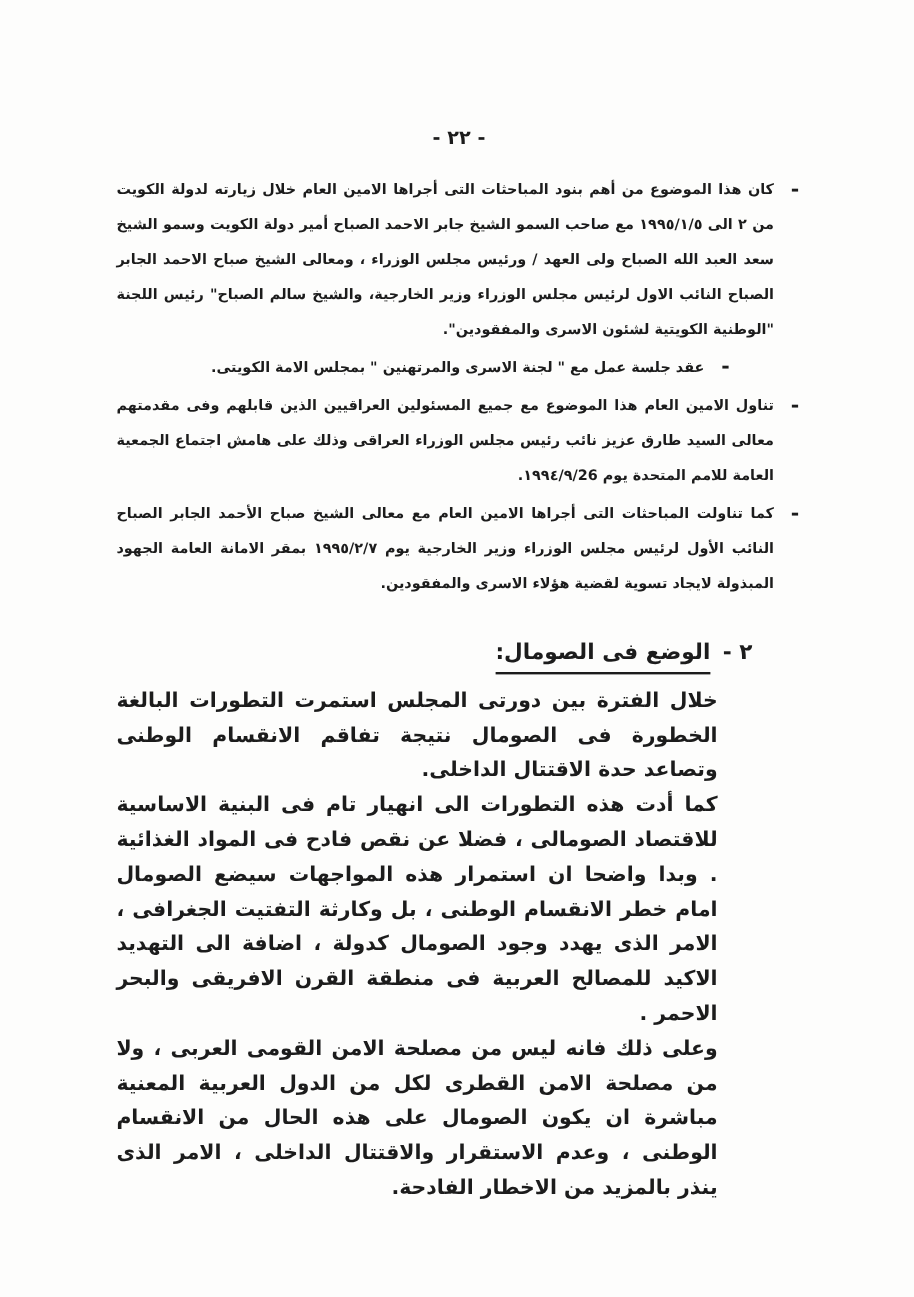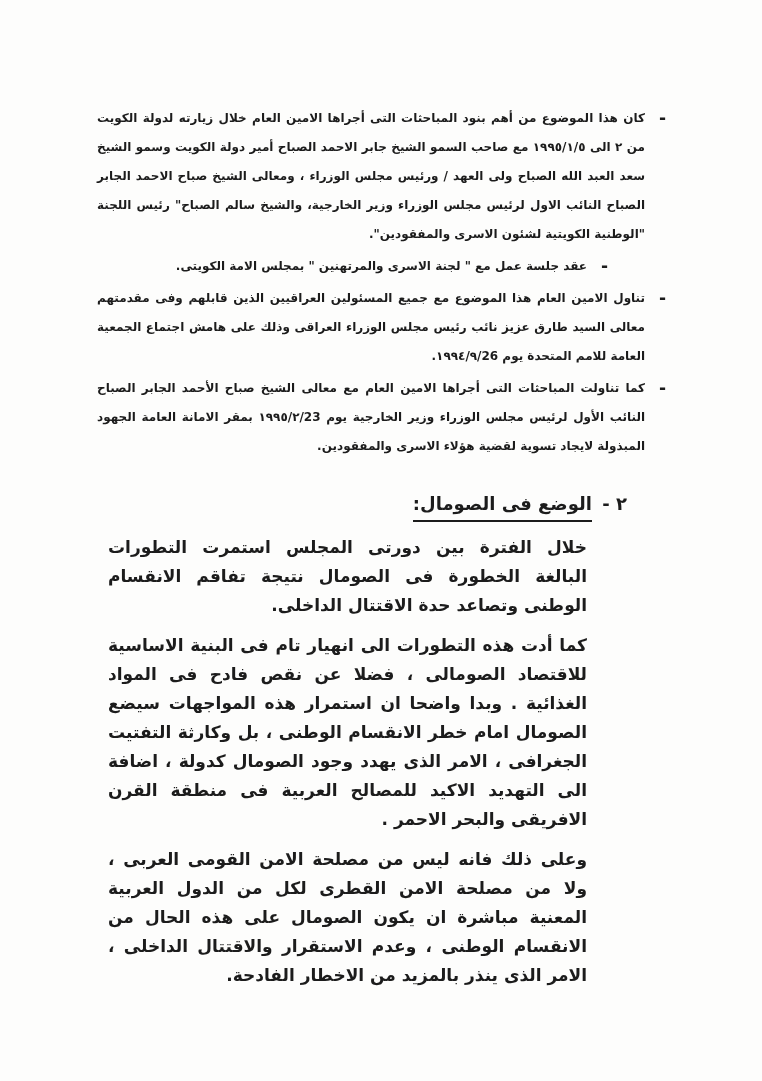--- a/index.html
+++ b/index.html
@@ -64,53 +64,54 @@
   }
   .section-heading .htitle {
     display: inline-block;
     border-bottom: 2px solid #1c1c1c;
     padding-bottom: 3px;
   }
   .body-paragraphs {
     margin: 0 70px 0 0;
   }
   .body-paragraphs .para {
-    margin: 11px;
+    margin: 0;
     font-size: 17px;
     line-height: 29px;
     text-align: justify;
     text-justify: inter-word;
   }
 </style>
 </head>
 <body>
 
 <div class="sheet">
 
+  <div class="page-number">- ٢٢ -</div>
 
   <section>
 
     <div class="bullet lvl1">
       <span class="dash">-</span>
       <p class="btext">كان هذا الموضوع من أهم بنود المباحثات التى أجراها الامين العام خلال زيارته لدولة الكويت من ٢ الى ١٩٩٥/١/٥ مع صاحب السمو الشيخ جابر الاحمد الصباح أمير دولة الكويت وسمو الشيخ سعد العبد الله الصباح ولى العهد / ورئيس مجلس الوزراء ، ومعالى الشيخ صباح الاحمد الجابر الصباح النائب الاول لرئيس مجلس الوزراء وزير الخارجية، والشيخ سالم الصباح" رئيس اللجنة "الوطنية الكويتية لشئون الاسرى والمفقودين".</p>
     </div>
 
     <div class="bullet lvl2">
       <span class="dash">-</span>
       <p class="btext">عقد جلسة عمل مع " لجنة الاسرى والمرتهنين " بمجلس الامة الكويتى.</p>
     </div>
 
     <div class="bullet lvl1">
       <span class="dash">-</span>
       <p class="btext">تناول الامين العام هذا الموضوع مع جميع المسئولين العراقيين الذين قابلهم وفى مقدمتهم معالى السيد طارق عزيز نائب رئيس مجلس الوزراء العراقى وذلك على هامش اجتماع الجمعية العامة للامم المتحدة يوم ١٩٩٤/٩/26.</p>
     </div>
 
     <div class="bullet lvl1">
       <span class="dash">-</span>
-      <p class="btext">كما تناولت المباحثات التى أجراها الامين العام مع معالى الشيخ صباح الأحمد الجابر الصباح النائب الأول لرئيس مجلس الوزراء وزير الخارجية يوم ١٩٩٥/٢/23 بمقر الامانة العامة الجهود المبذولة لايجاد تسوية لقضية هؤلاء الاسرى والمفقودين.</p>
+      <p class="btext">كما تناولت المباحثات التى أجراها الامين العام مع معالى الشيخ صباح الأحمد الجابر الصباح النائب الأول لرئيس مجلس الوزراء وزير الخارجية يوم ١٩٩٥/٢/٧ بمقر الامانة العامة الجهود المبذولة لايجاد تسوية لقضية هؤلاء الاسرى والمفقودين.</p>
     </div>
 
   </section>
 
   <h2 class="section-heading">
     <span class="hnum">٢ -</span>
     <span class="htitle">الوضع فى الصومال:</span>
   </h2>
 
   <section class="body-paragraphs">

